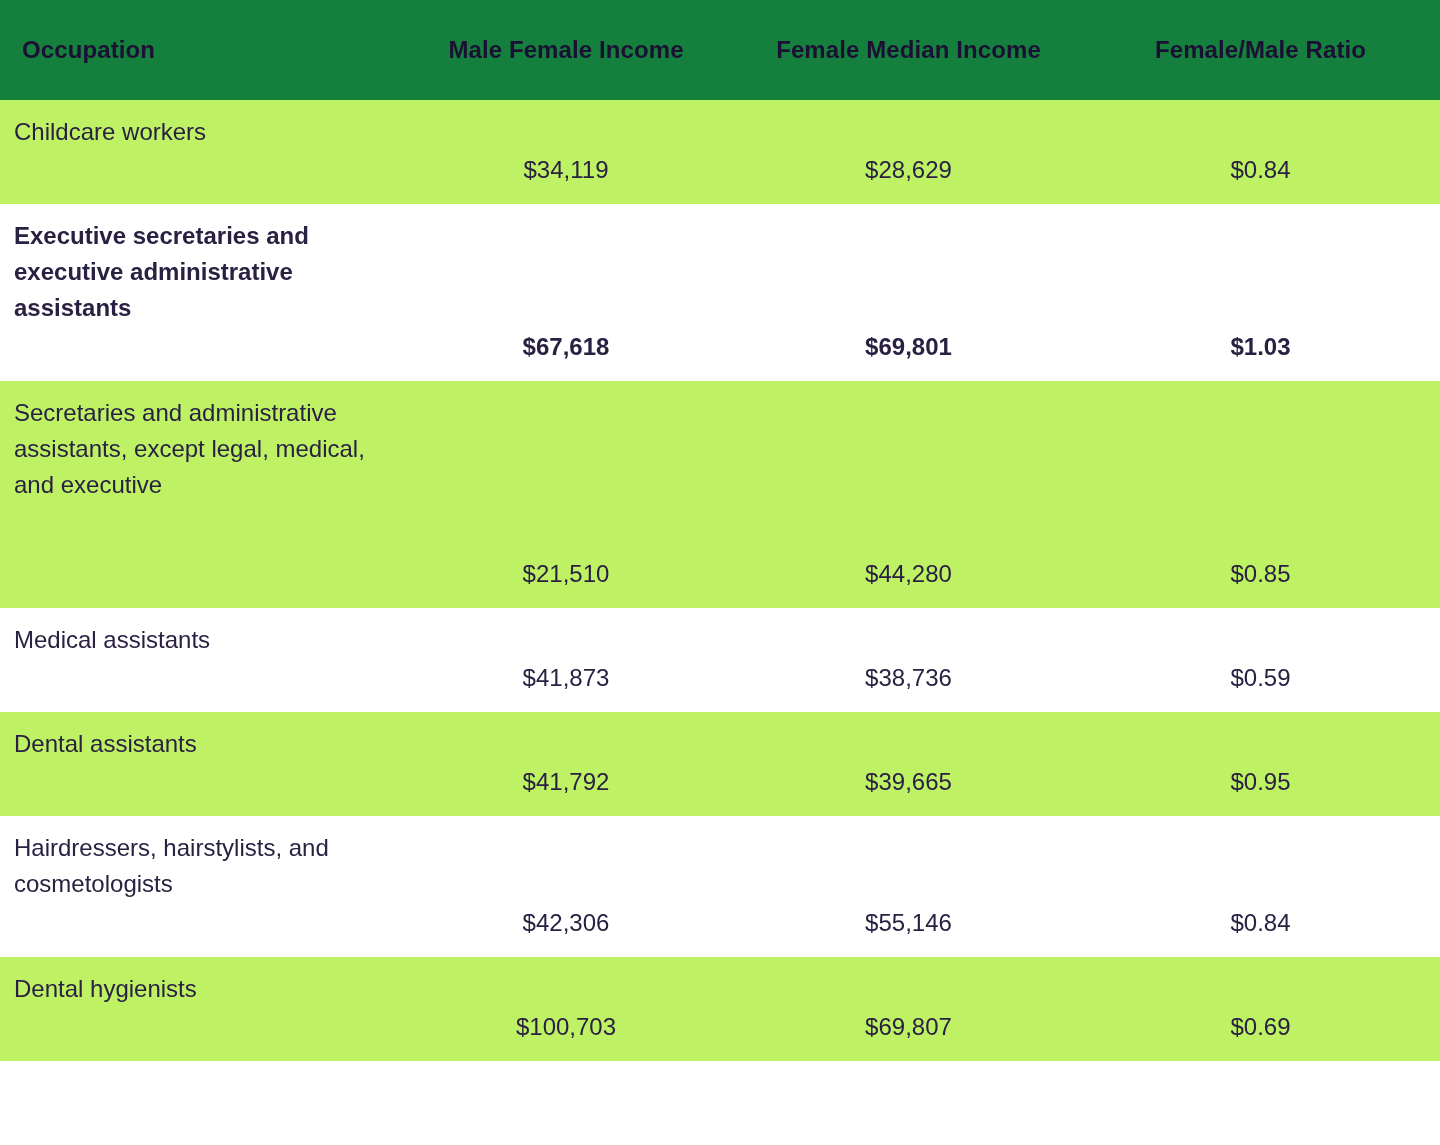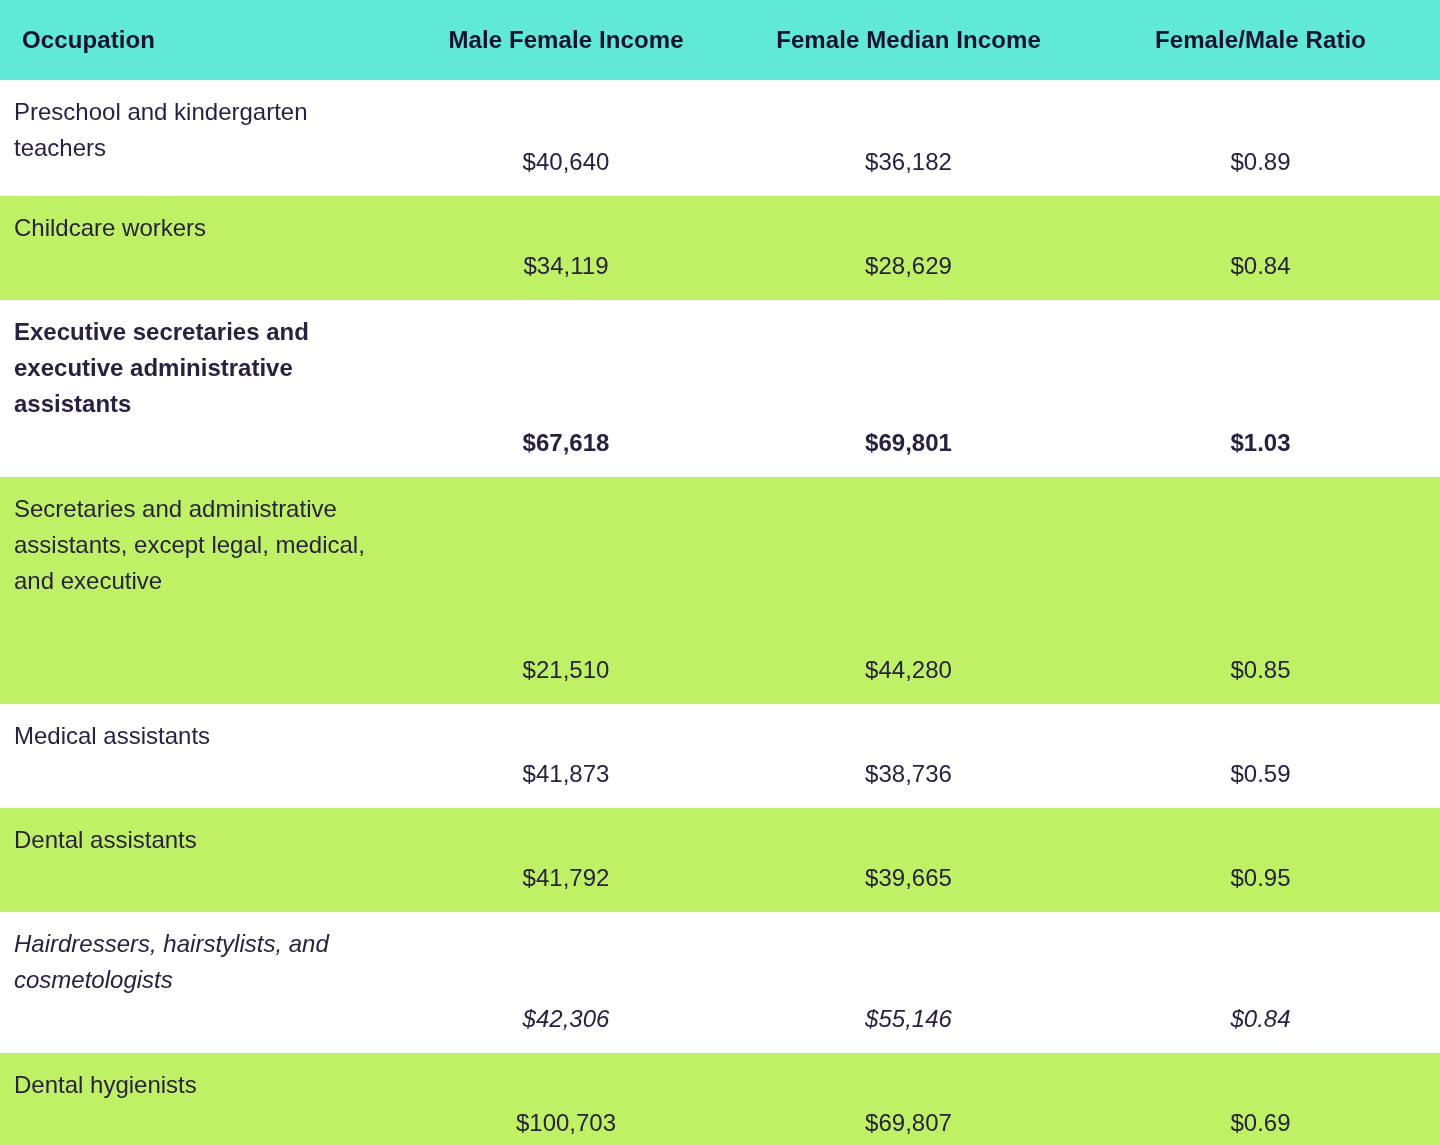--- a/index.html
+++ b/index.html
@@ -21,25 +21,25 @@
     width: 1440px;
     border-collapse: collapse;
     table-layout: fixed;
   }
   table.income-table col.c-occ   { width: 396px; }
   table.income-table col.c-male  { width: 340px; }
   table.income-table col.c-fem   { width: 345px; }
   table.income-table col.c-ratio { width: 359px; }
 
   thead th {
-    background: #5eead4;
+    background: #15803d;
     color: #1b1033;
     font-size: 24px;
     font-weight: bold;
-    height: 80px;
+    height: 100px;
     padding: 0 0 0 0;
     vertical-align: middle;
     text-align: center;
     letter-spacing: 0.1px;
   }
   thead th.occ-head {
     text-align: left;
     padding-left: 22px;
   }
   tbody td {
@@ -63,21 +63,21 @@
   tbody tr.alt td {
     background: #bef264;
   }
   tbody tr td:first-child { }
   tbody tr.r-1 td { height: 86px; }
   tbody tr.r-2 td { height: 74px; }
   tbody tr.r-3 td { height: 147px; font-weight: bold; }
   tbody tr.r-4 td { height: 197px; }
   tbody tr.r-5 td { height: 74px; }
   tbody tr.r-6 td { height: 74px; }
-  tbody tr.r-7 td { height: 111px; font-style: italic; }
+  tbody tr.r-7 td { height: 111px; }
   tbody tr.r-8 td { height: 74px; }
 </style>
 </head>
 <body>
 
 <div class="table-wrap">
   <table class="income-table">
     <colgroup>
       <col class="c-occ">
       <col class="c-male">
@@ -86,26 +86,20 @@
     </colgroup>
     <thead>
       <tr>
         <th class="occ-head">Occupation</th>
         <th>Male Female Income</th>
         <th>Female Median Income</th>
         <th>Female/Male Ratio</th>
       </tr>
     </thead>
     <tbody>
-      <tr class="r-1">
-        <td class="occ">Preschool and kindergarten teachers</td>
-        <td class="num">$40,640</td>
-        <td class="num">$36,182</td>
-        <td class="num">$0.89</td>
-      </tr>
       <tr class="r-2 alt">
         <td class="occ">Childcare workers</td>
         <td class="num">$34,119</td>
         <td class="num">$28,629</td>
         <td class="num">$0.84</td>
       </tr>
       <tr class="r-3">
         <td class="occ">Executive secretaries and executive administrative assistants</td>
         <td class="num">$67,618</td>
         <td class="num">$69,801</td>

